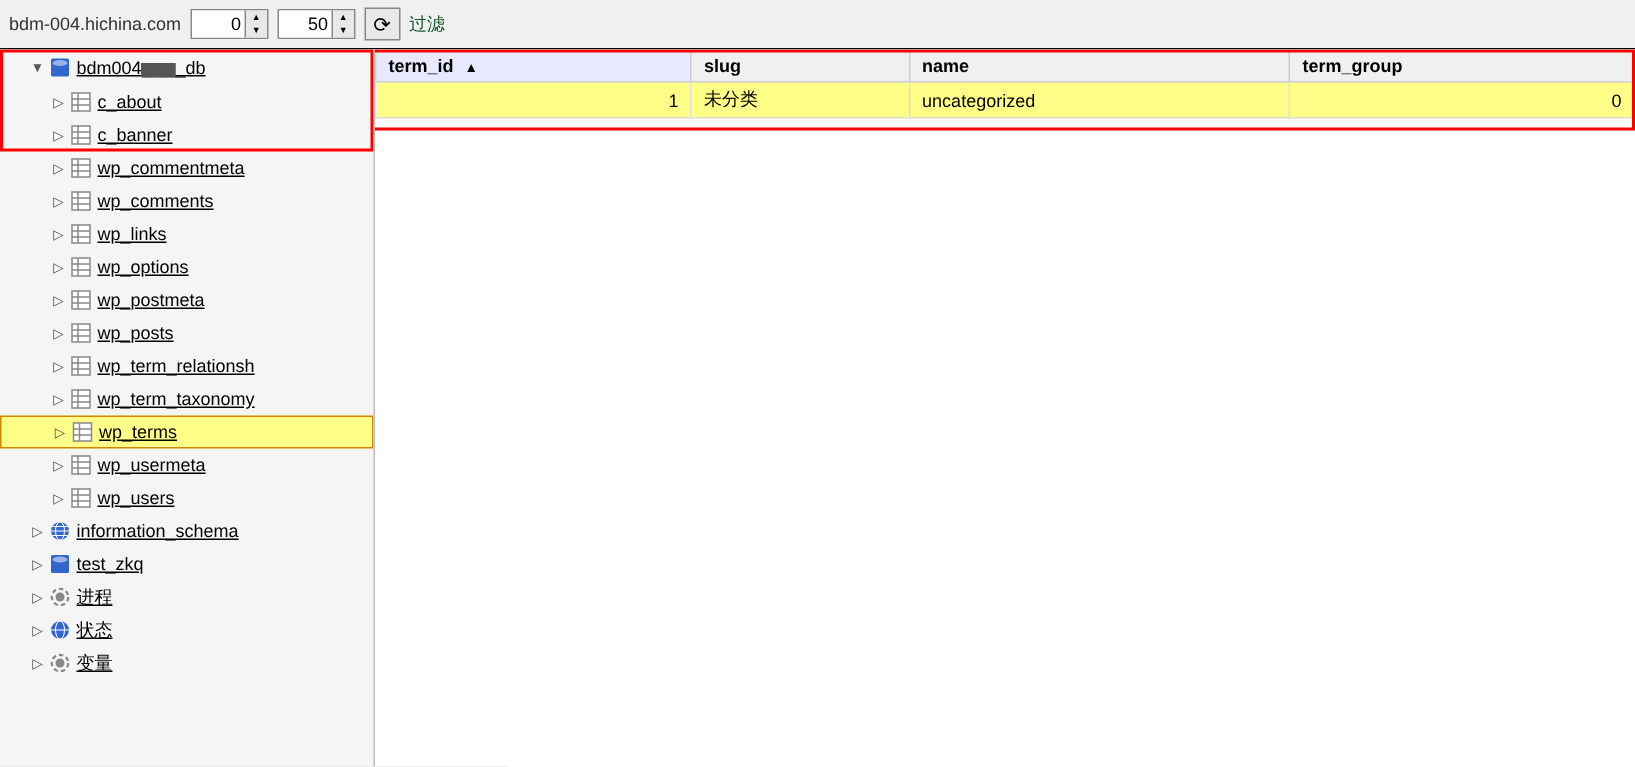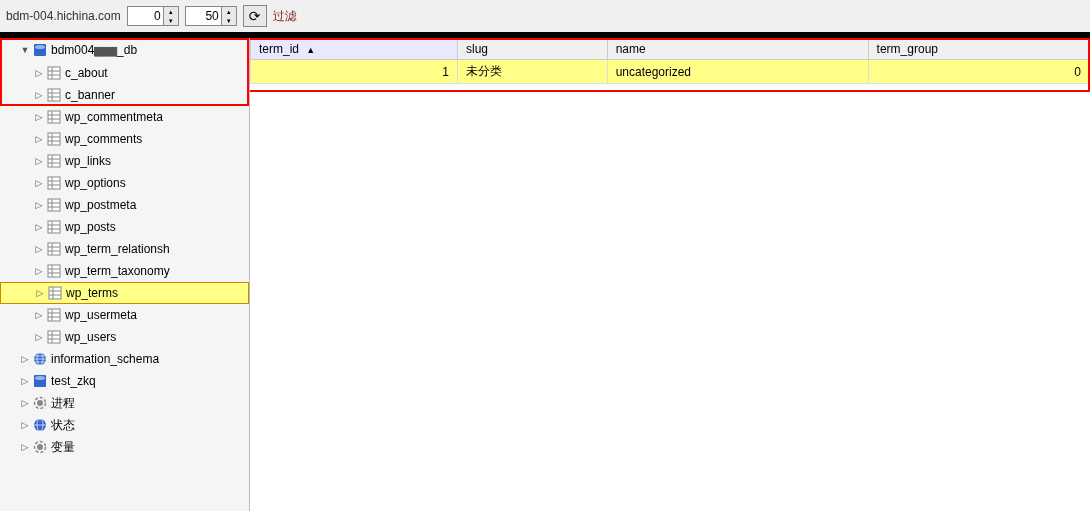--- a/index.html
+++ b/index.html
@@ -9,21 +9,21 @@
       background: #c0c0c0;
       width: 1090px;
       height: 511px;
       overflow: hidden;
     }
 
     .top-bar {
       display: flex;
       align-items: center;
       background: #f0f0f0;
-      border-bottom: 6px solid #000000;
+      border-bottom: 1px solid #000000;
       padding: 16px 6px;
       gap: 6px;
       height: 28px;
     }
 
     .top-bar-label {
       font-size: 12px;
       color: #333;
     }
 
@@ -70,21 +70,21 @@
       border: 1px solid #888;
       cursor: pointer;
       display: flex;
       align-items: center;
       justify-content: center;
       font-size: 14px;
     }
 
     .filter-label {
       font-size: 12px;
-      color: #7f1d1d;
+      color: #14532d;
     }
 
     .main-content {
       display: flex;
       height: calc(511px - 28px);
     }
 
     
     .sidebar {
       width: 250px;
@@ -125,20 +125,21 @@
       margin-right: 3px;
       flex-shrink: 0;
       display: inline-flex;
       align-items: center;
       justify-content: center;
     }
 
     .tree-label {
       font-size: 12px;
       color: #000;
+      text-decoration: underline;
     }
 
     
     .data-panel {
       flex: 1;
       background: white;
       overflow: auto;
       position: relative;
     }
 
@@ -146,21 +147,21 @@
       width: 100%;
       border-collapse: collapse;
       font-size: 12px;
     }
 
     .data-table th {
       background: #f0f0f0;
       border: 1px solid #ccc;
       padding: 3px 8px;
       text-align: left;
-      font-weight: normal;
+      font-weight: bold;
       white-space: nowrap;
       cursor: pointer;
       user-select: none;
     }
 
     .data-table th.sorted {
       background: #e8e8ff;
     }
 
     .sort-arrow {

